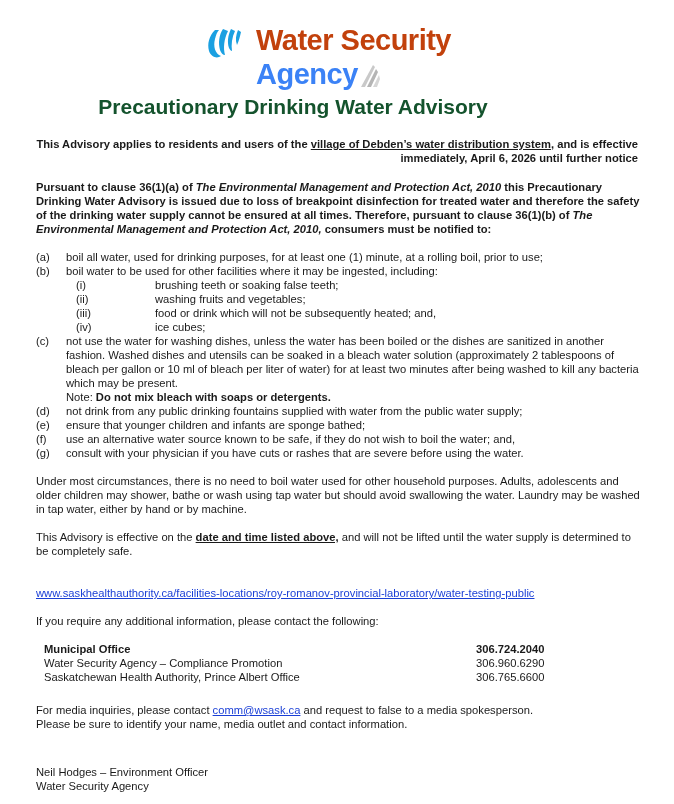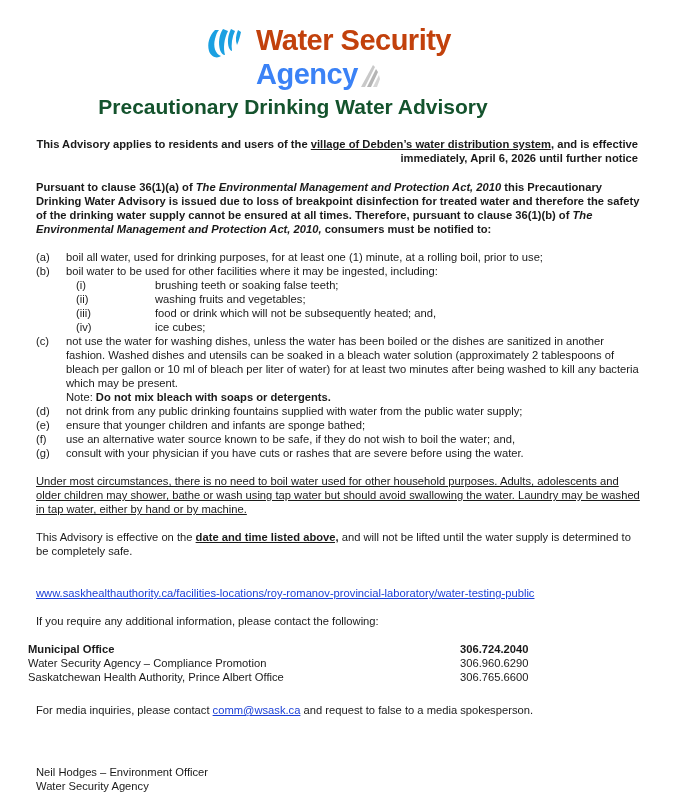--- a/index.html
+++ b/index.html
@@ -18,21 +18,21 @@
   .u { text-decoration: underline; }
   .para { position: absolute; left: 36px; width: 606px; }
   .bold { font-weight: bold; }
   .it { font-style: italic; margin-top: 12px; }
   .list-row { position: absolute; left: 36px; width: 606px; }
   .lbl { position: absolute; left: 0; width: 30px; }
   .txt { position: absolute; left: 30px; width: 576px; }
   .sub-lbl { position: absolute; left: 40px; width: 30px; }
   .sub-txt { position: absolute; left: 71px; width: 500px; margin-left: 48px; }
   a.link { color: #1a3fd6; text-decoration: underline; }
-  .contact-row { position: absolute; left: 28px; width: 600px; height: 14px; }
+  .contact-row { position: absolute; left: 44px; width: 600px; height: 14px; }
   .c-name { position: absolute; left: 0; }
   .c-phone { position: absolute; left: 384px; margin-left: 48px; }
 </style>
 </head>
 <body>
 
 <div class="logo">
   <svg class="logo-mark" viewBox="0 0 46 34">
     <path d="M9 4 C3 10 1 18 3 25 C5 31 11 33 15 30 C9 28 7 20 9 13 C10 9 11 6 13 4 Z" fill="#1ba0e1"></path>
     <path d="M17 3 C13 9 12 17 14 24 C15 27 17 29 19 29 C17 22 18 13 22 5 Z" fill="#1ba0e1"></path>
@@ -99,21 +99,21 @@
 </div>
 <div class="list-row" style="top:432px;">
   <span class="lbl">(f)</span>
   <span class="txt">use an alternative water source known to be safe, if they do not wish to boil the water; and,</span>
 </div>
 <div class="list-row" style="top:446px;">
   <span class="lbl">(g)</span>
   <span class="txt">consult with your physician if you have cuts or rashes that are severe before using the water.</span>
 </div>
 
-<div class="para" style="top:474px;text-decoration:underline;">Under most circumstances, there is no need to boil water used for other household purposes.  Adults, adolescents and older children may shower, bathe or wash using tap water but should avoid swallowing the water.  Laundry may be washed in tap water, either by hand or by machine.</div>
+<div class="para" style="top:474px;">Under most circumstances, there is no need to boil water used for other household purposes.  Adults, adolescents and older children may shower, bathe or wash using tap water but should avoid swallowing the water.  Laundry may be washed in tap water, either by hand or by machine.</div>
 
 <div class="para" style="top:530px;">
   <span>This Advisory is effective on the </span><span class="bold u">date and time listed above,</span><span> and will not be lifted until the water supply is determined to be completely safe.</span>
 </div>
 
 <div class="para" style="top:572px;">
   <br>
   <a class="link" href="#">www.saskhealthauthority.ca/facilities-locations/roy-romanov-provincial-laboratory/water-testing-public</a>
 </div>
 
@@ -127,18 +127,19 @@
   <span class="c-name">Water Security Agency – Compliance Promotion</span>
   <span class="c-phone">306.960.6290</span>
 </div>
 <div class="contact-row" style="top:670px;">
   <span class="c-name">Saskatchewan Health Authority, Prince Albert Office</span>
   <span class="c-phone">306.765.6600</span>
 </div>
 
 <div class="para" style="top:703px;">
   <span>For media inquiries, please contact </span><a class="link" href="#">comm@wsask.ca</a><span> and request to false to a media spokesperson.</span><br>
+  <span>Please be sure to identify your name, media outlet and contact information.</span>
 </div>
 
 <div class="para" style="top:765px;">
   <span>Neil Hodges – Environment Officer</span><br>
   <span>Water Security Agency</span>
 </div>
 
 </body></html>

